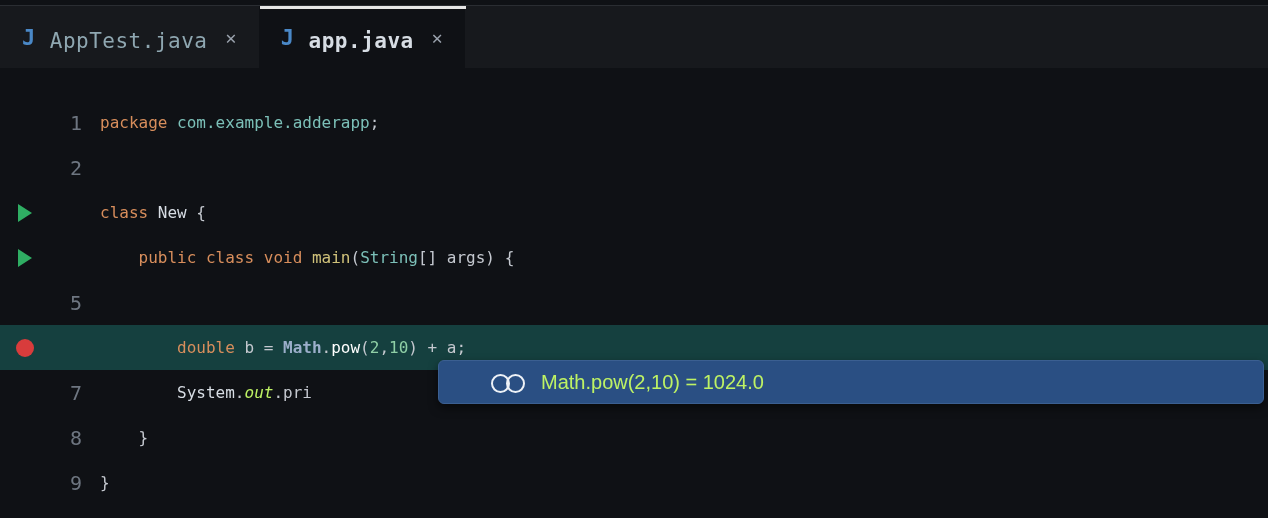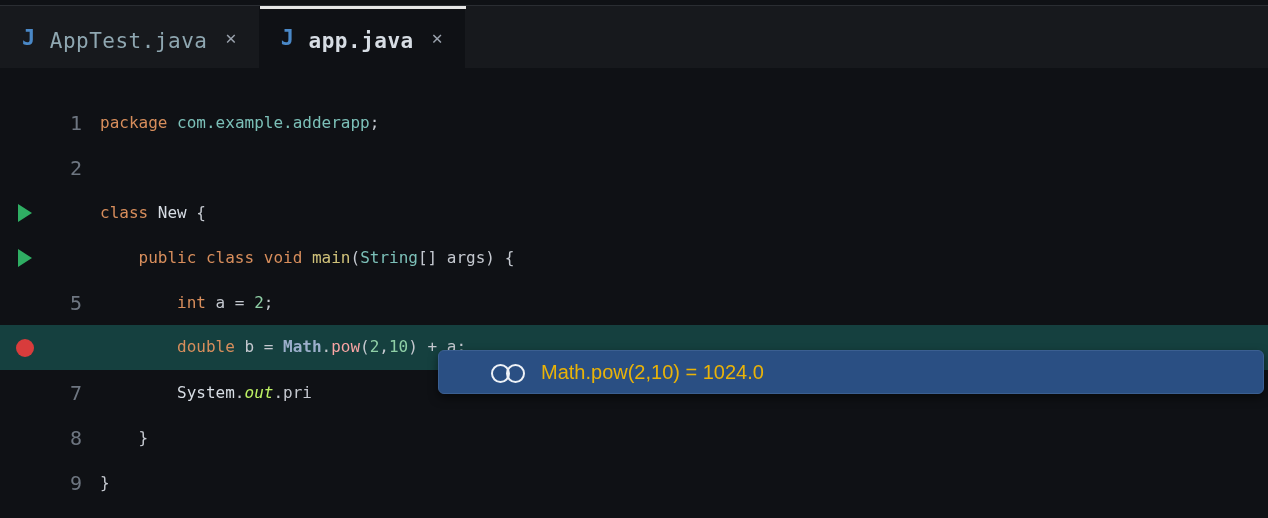--- a/index.html
+++ b/index.html
@@ -105,40 +105,40 @@
 
     .tok-kw   { color: #d88e5c; }
     .tok-pkg  { color: #7cc0b8; }
     .tok-cls  { color: #d7dde4; margin-top: 12px; }
     .tok-strcls { color: #7cc0b8; }
     .tok-def  { color: #d0c27a; }
     .tok-num  { color: #8fcfa6; }
     .tok-op   { color: #c4c8cf; }
     .tok-punc { color: #c4c8cf; }
     .tok-mathcls { color: #9baeca; font-weight: bold; }
-    .tok-fn   { color: #fca5a5; font-family: Liberation Mono, monospace; }
+    .tok-fn   { color: #ffffff; }
     .tok-outfield { color: #bef264; font-style: italic; }
 
     .tooltip {
       position: absolute;
       left: 438px;
-      top: 282px;
+      top: 292px;
       width: 826px;
       height: 44px;
       background: #2a4f83;
       border: 1px solid #3b5f91;
       border-radius: 6px;
       box-shadow: 0 4px 10px rgba(0,0,0,0.5);
       display: flex;
       align-items: center;
       gap: 16px;
       padding-left: 52px;
       font-family: -apple-system, BlinkMacSystemFont, 'Segoe UI', sans-serif;
       font-size: 20px;
-      color: #eab308;
+      color: #bef264;
     }
     .glasses {
       position: relative;
       width: 34px; height: 16px;
     }
     .glasses::before, .glasses::after {
       content: '';
       position: absolute;
       width: 15px; height: 15px;
       border: 2.5px solid #eef2f7;
@@ -205,21 +205,20 @@
         <span class="num"></span>
       </div>
     <div class="code">    <span class="tok-kw">public</span> <span class="tok-kw">class</span> <span class="tok-kw">void</span> <span class="tok-def">main</span><span class="tok-punc">(</span><span class="tok-strcls">String</span><span class="tok-punc">[]</span> <span class="tok-op">args</span><span class="tok-punc">) {</span></div>
   </div>
 
   <div class="line">
     <div class="gutter">
         <span class="slot"></span>
         <span class="num">5</span>
       </div>
-    <div class="code">        <span class="tok-kw">int</span><span class="tok-op"> a = </span><span class="tok-num">2</span><span class="tok-punc">;</span></div>
   </div>
 
   <div class="line highlight">
     <div class="gutter">
         <span class="slot">
           <span class="bp"></span>
         </span>
         <span class="num"></span>
       </div>
     <div class="code">        <span class="tok-kw">double</span><span class="tok-op"> b = </span><span class="tok-mathcls">Math</span><span class="tok-punc">.</span><span class="tok-fn">pow</span><span class="tok-punc">(</span><span class="tok-num">2</span><span class="tok-punc">,</span><span class="tok-num">10</span><span class="tok-punc">)</span><span class="tok-op"> + a</span><span class="tok-punc">;</span></div>

